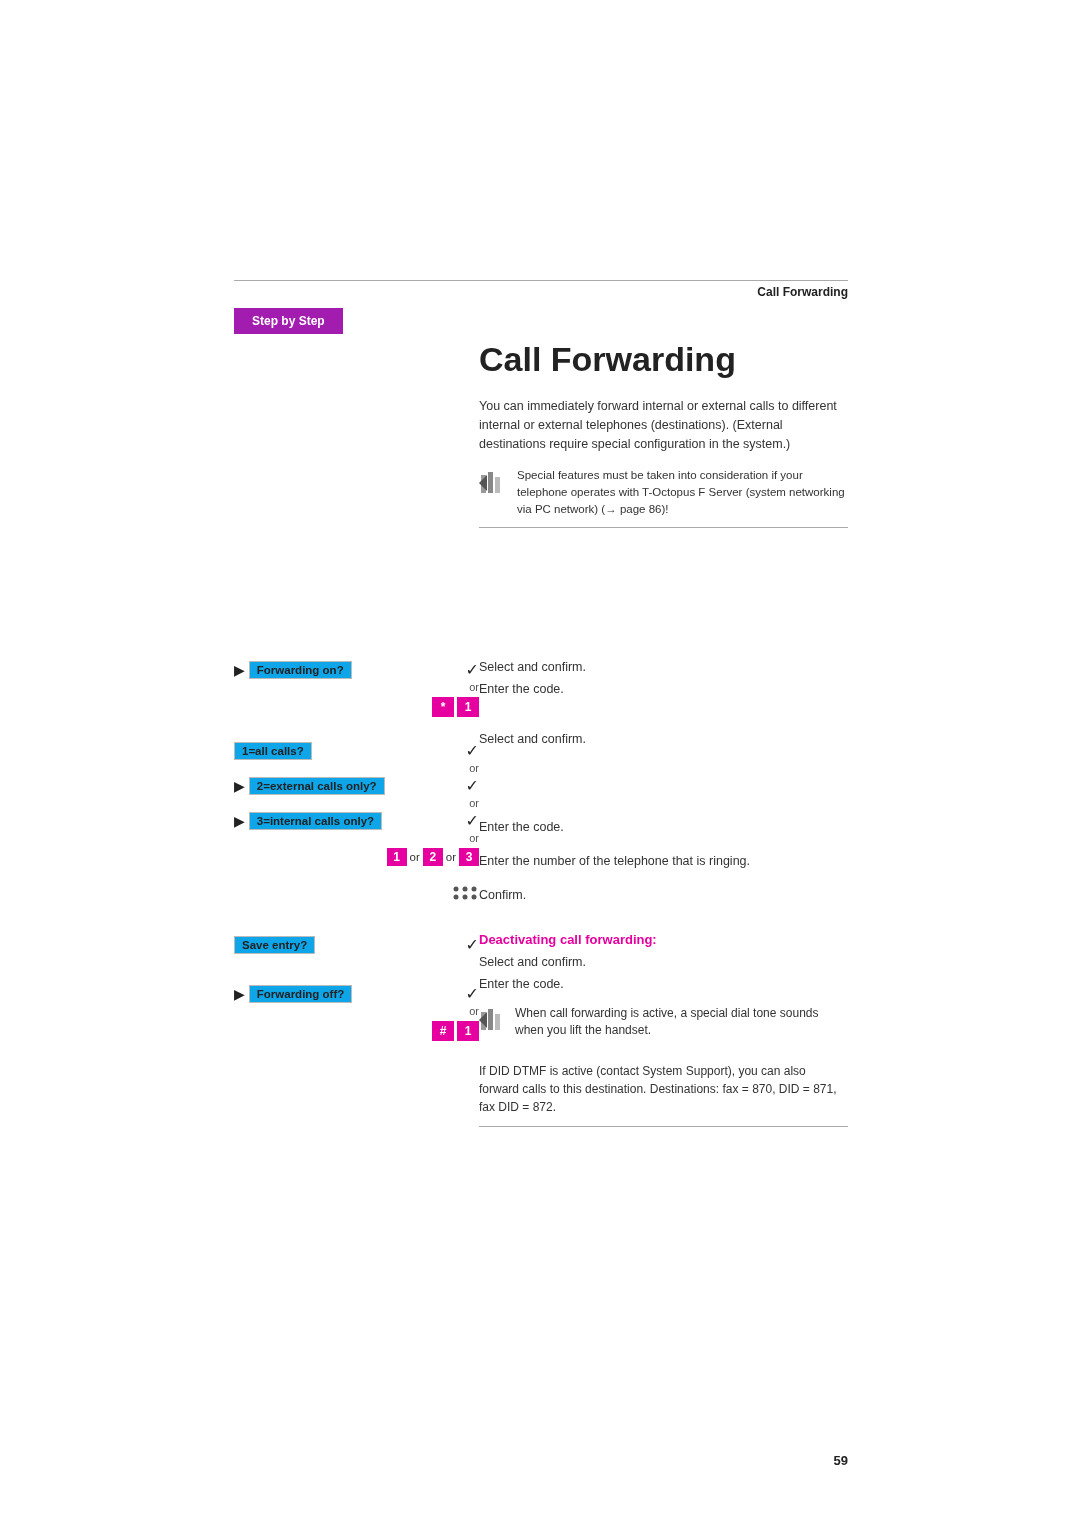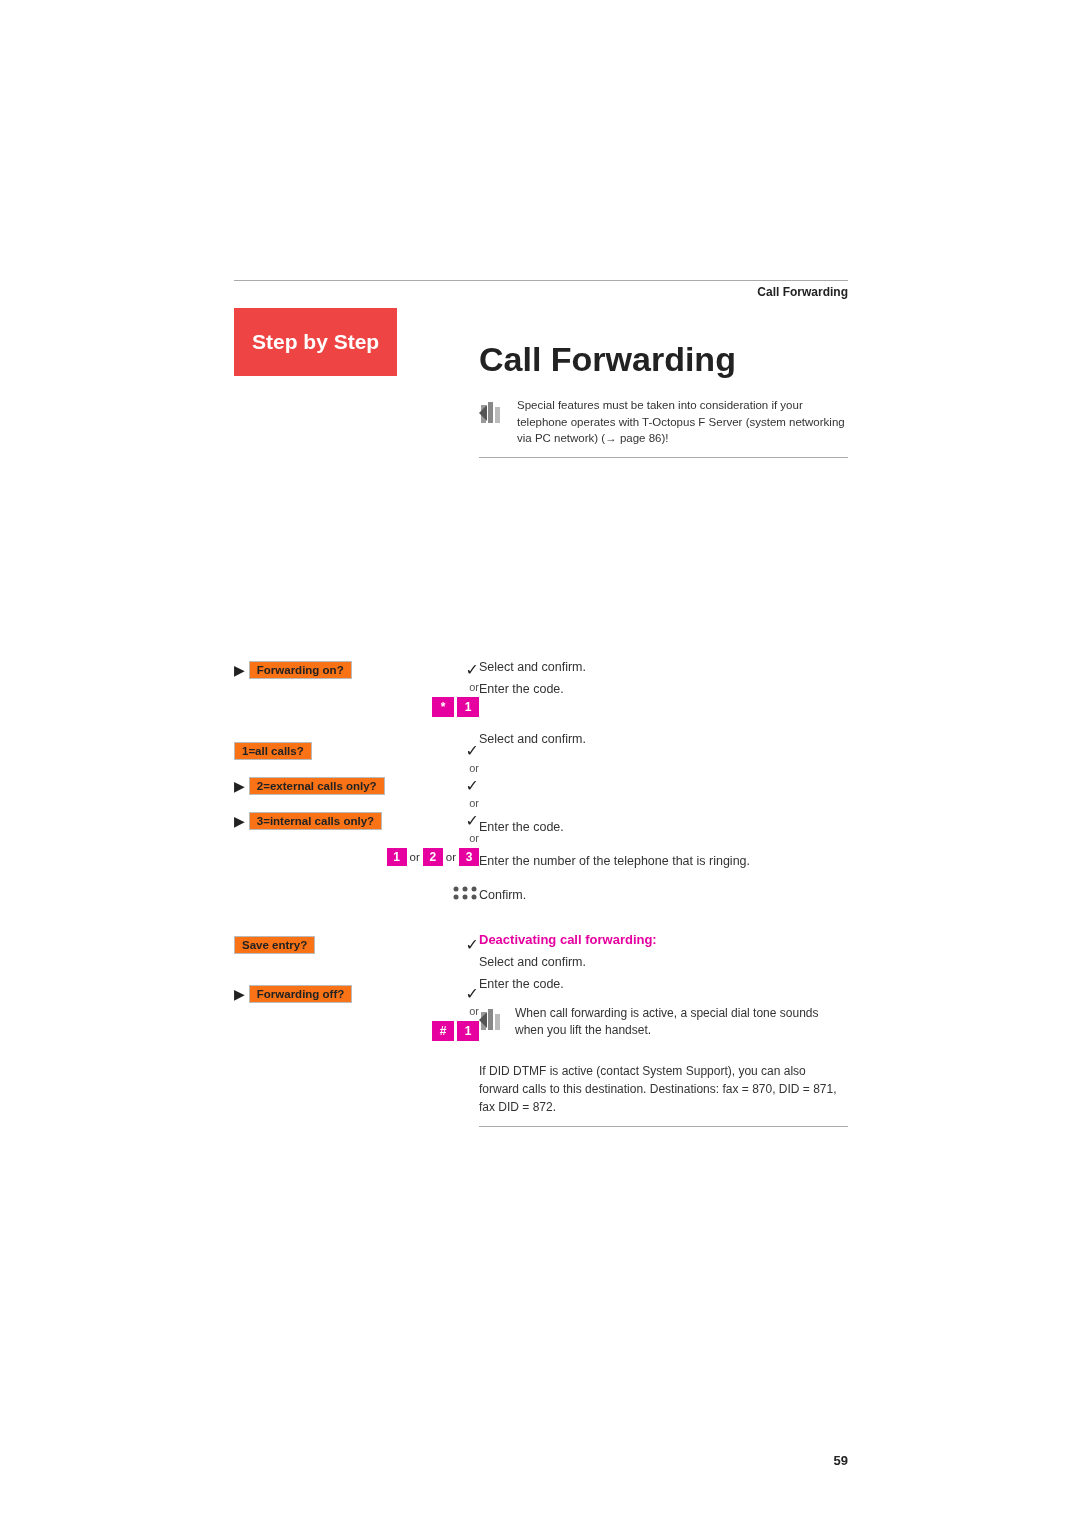--- a/index.html
+++ b/index.html
@@ -37,25 +37,25 @@
       font-size: 12px;
       font-weight: bold;
       color: #222;
     }
 
     
     .step-by-step-box {
       position: absolute;
       top: 308px;
       left: 234px;
-      background: #ef4444;
+      background: #a21caf;
       color: #fff;
-      font-size: 21px;
-      font-weight: bold;
-      padding: 22px 18px;
+      font-size: 12px;
+      font-weight: bold;
+      padding: 6px 18px;
     }
 
     
     .main-content {
       position: absolute;
       top: 340px;
       left: 479px;
       right: 80px;
     }
 
@@ -96,21 +96,21 @@
       margin-top: 2px;
       flex-shrink: 0;
     }
     .note-text {
       font-size: 11.5px;
       line-height: 1.45;
       color: #333;
     }
 
     .step-label {
-      background: #f97316;
+      background: #0ea5e9;
       border: 1px solid #bbb;
       font-size: 11.5px;
       font-weight: bold;
       padding: 2px 7px;
       margin-right: 8px;
     }
 
     
     .deactivating-heading {
       color: #e600a0;
@@ -160,20 +160,21 @@
 <div class="page-container">
 
   <div class="header-bar"></div>
 
   <div class="header-right">Call Forwarding</div>
 
   <div class="step-by-step-box">Step by Step</div>
 
   <div class="main-content">
     <div class="page-title">Call Forwarding</div>
+    <div class="body-text">You can immediately forward internal or external calls to different internal or external telephones (destinations). (External destinations require special configuration in the system.)</div>
 
     <div class="note-box">
       <div class="note-icon">
         
         <svg width="28" height="28" viewBox="0 0 28 28">
           <rect x="2" y="6" width="5" height="18" fill="#999"></rect>
           <rect x="9" y="3" width="5" height="21" fill="#888"></rect>
           <rect x="16" y="8" width="5" height="16" fill="#bbb"></rect>
 
           <polygon points="0,14 8,6 8,22" fill="#555"></polygon>

